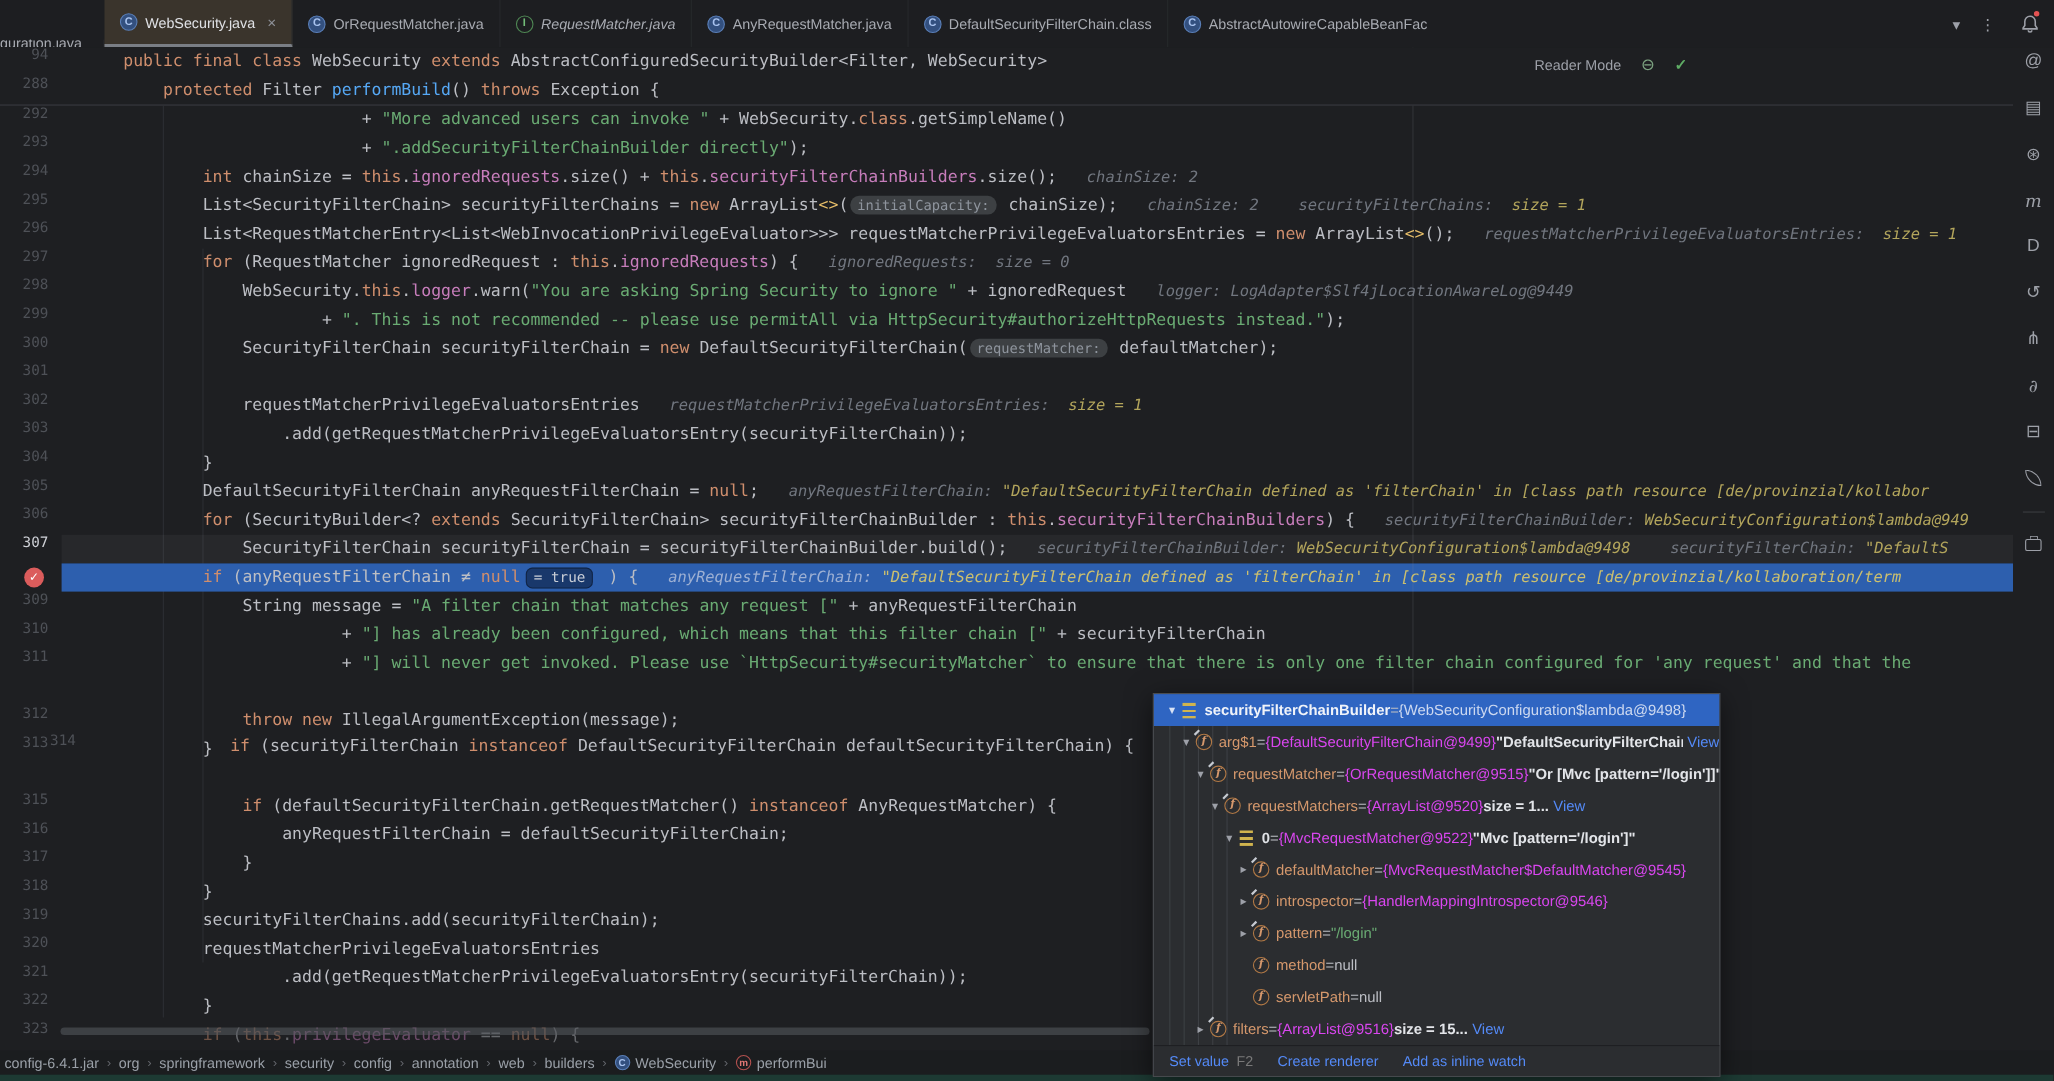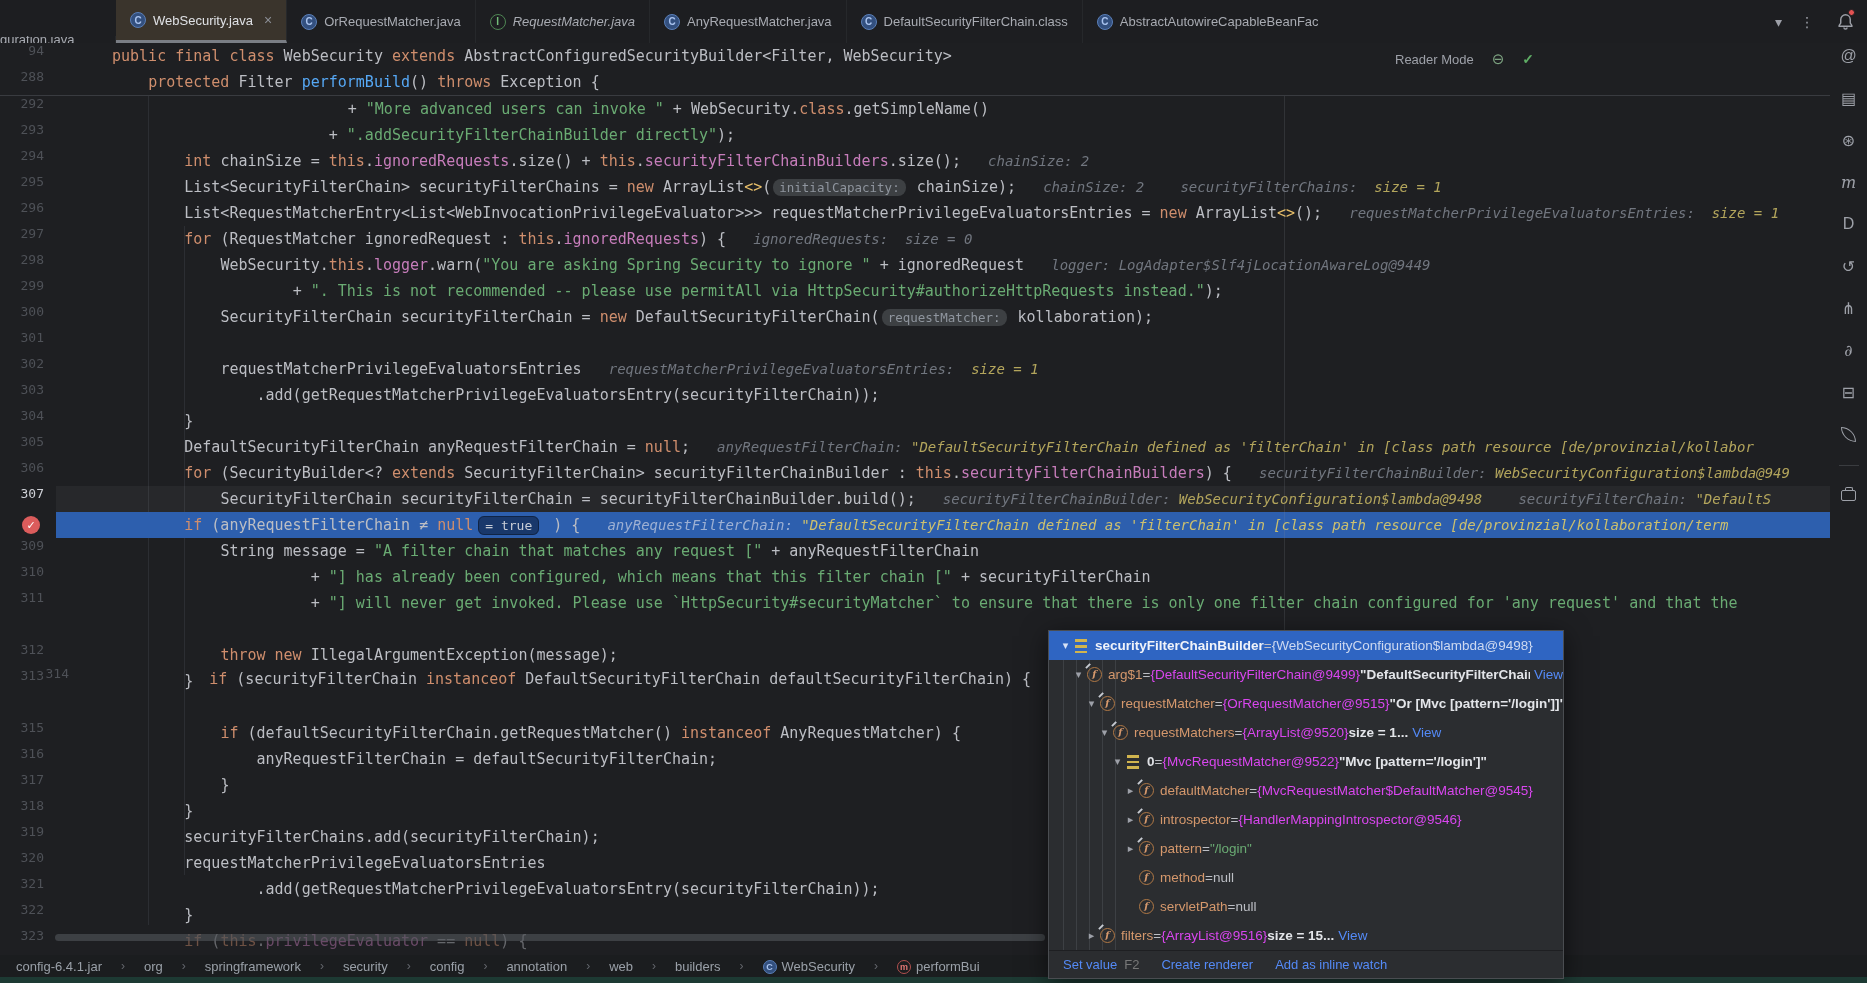--- a/index.html
+++ b/index.html
@@ -7,21 +7,21 @@
   #app { position:relative; width:1867px; height:983px; overflow:hidden;
          font-family:"Liberation Sans", sans-serif; background:#1e1f22; color:#bcbec4; }
 
   
   #tabbar { position:absolute; top:0; left:0; right:0; height:43px; background:#1d1e21;
             display:flex; align-items:stretch; }
   .tabs { display:flex; flex:1; overflow:hidden; }
   .tab { display:flex; align-items:center; gap:7px; padding:0 14px; font-size:13px;
          color:#a8abb2; white-space:nowrap; border-right:1px solid #26282b; cursor:default; }
   .tab.active { background:#3a342c; color:#dfe1e5; border-bottom:3px solid #7a7e85; padding-bottom:0; }
-  .tab.partial { width:116px; overflow:hidden; padding:0 6px 0 0;margin-top:36px; }
+  .tab.partial { width:95px; overflow:hidden; padding:0 6px 0 0;margin-top:36px; }
   .tab.cut { max-width:300px; overflow:hidden; border-right:none; }
   .tab .tlabel.italic { font-style:italic; }
   .fico { width:16px; height:16px; border-radius:50%; font-size:10px; font-weight:bold;
           display:inline-flex; align-items:center; justify-content:center; flex:none; }
   .icoC { background:#33507f; color:#a9c3ef; border:1px solid #5a7fb8; }
   .icoI { background:transparent; color:#73bd79; border:1.5px solid #4e8653; }
   .tclose { margin-left:4px; color:#8c8f96; font-size:14px; }
   .tab-ctrl { display:flex; align-items:center; color:#9da0a8; font-size:14px; padding:0 9px; }
   #bell-wrap { position:relative; width:44px; display:flex; align-items:center; justify-content:center; }
   .bell-dot { position:absolute; top:9px; right:12px; width:7px; height:7px; border-radius:50%;
@@ -109,21 +109,21 @@
   .tguide { position:absolute; top:29px; bottom:28px; width:1px; background:#3d4044; z-index:0; }
   #pfooter { height:28px; background:#2b2d30; border-top:1px solid #1e1f22; display:flex;
              align-items:center; gap:22px; padding:0 14px; font-size:13px; }
   .flink { color:#548af7; cursor:pointer; }
   .fkey { color:#787878; margin-left:7px; }
 
   
   #crumbbar { position:absolute; left:0; right:0; top:955px; height:22px; background:#1b1d1f;
               display:flex; align-items:center; padding-left:2px; font-size:13px; color:#9aa0a8;
               z-index:8; white-space:nowrap; overflow:hidden; }
-  .crumb { display:inline-flex; align-items:flex-end; gap:5px; margin:0 14px; cursor:default; }
+  .crumb { display:inline-flex; align-items:flex-start; gap:5px; margin:0 2px; cursor:default; }
   .csep { color:#63666c; margin:0 5px; font-size:12px; }
   .cico { width:14px; height:14px; border-radius:50%; font-size:9px; font-weight:bold;
           display:inline-flex; align-items:center; justify-content:center; }
   .cico.class { background:#33507f; color:#a9c3ef; border:1px solid #5a7fb8; }
   .cico.method { background:transparent; color:#e07774; border:1.4px solid #b2504e; }
   #bstrip { position:absolute; left:0; right:0; top:977px; height:6px; background:#1d3a33; z-index:9; }
 </style>
 </head>
 <body>
 
@@ -169,29 +169,29 @@
         </svg>
       <span class="bell-dot"></span>
     </div>
   </div>
 
   <div id="editor">
     <div class="iguide" style="left:148px; top:53px; bottom:30px;"></div>
     <div class="iguide" style="left:184px; top:183px; bottom:80px;"></div>
     <div class="vguide" style="left:1284px;"></div>
     <div id="lines">
-        <div class="crow" style="top: 53px; padding-left: 19px;"><div class="band"></div><span class="lnum">292</span><span class="ctext">                        <span class="c-p">+ </span><span class="c-s">"More advanced users can invoke "</span><span class="c-p"> + WebSecurity.</span><span class="c-k">class</span><span class="c-p">.getSimpleName()</span></span></div>
+        <div class="crow" style="top: 53px;"><div class="band"></div><span class="lnum">292</span><span class="ctext">                        <span class="c-p">+ </span><span class="c-s">"More advanced users can invoke "</span><span class="c-p"> + WebSecurity.</span><span class="c-k">class</span><span class="c-p">.getSimpleName()</span></span></div>
         <div class="crow" style="top: 79px;"><div class="band"></div><span class="lnum">293</span><span class="ctext">                        <span class="c-p">+ </span><span class="c-s">".addSecurityFilterChainBuilder directly"</span><span class="c-p">);</span></span></div>
         <div class="crow" style="top: 105px;"><div class="band"></div><span class="lnum">294</span><span class="ctext">        <span class="c-k">int </span><span class="c-p">chainSize = </span><span class="c-k">this</span><span class="c-p">.</span><span class="c-f">ignoredRequests</span><span class="c-p">.size() + </span><span class="c-k">this</span><span class="c-p">.</span><span class="c-f">securityFilterChainBuilders</span><span class="c-p">.size();</span>   <span class="hn">chainSize: 2</span></span></div>
         <div class="crow" style="top: 131px;"><div class="band"></div><span class="lnum">295</span><span class="ctext">        <span class="c-p">List&lt;SecurityFilterChain&gt; securityFilterChains = </span><span class="c-k">new </span><span class="c-p">ArrayList</span><span class="c-y">&lt;&gt;</span><span class="c-p">(</span><span class="pchip">initialCapacity:</span><span class="c-p"> chainSize);</span>   <span class="hn">chainSize: 2</span>    <span class="hn">securityFilterChains:  </span><span class="hv">size = 1</span></span></div>
         <div class="crow" style="top: 157px;"><div class="band"></div><span class="lnum">296</span><span class="ctext">        <span class="c-p">List&lt;RequestMatcherEntry&lt;List&lt;WebInvocationPrivilegeEvaluator&gt;&gt;&gt; requestMatcherPrivilegeEvaluatorsEntries = </span><span class="c-k">new </span><span class="c-p">ArrayList</span><span class="c-y">&lt;&gt;</span><span class="c-p">();</span>   <span class="hn">requestMatcherPrivilegeEvaluatorsEntries:  </span><span class="hv">size = 1</span></span></div>
         <div class="crow" style="top: 183px;"><div class="band"></div><span class="lnum">297</span><span class="ctext">        <span class="c-k">for </span><span class="c-p">(RequestMatcher ignoredRequest : </span><span class="c-k">this</span><span class="c-p">.</span><span class="c-f">ignoredRequests</span><span class="c-p">) {</span>   <span class="hn">ignoredRequests:  size = 0</span></span></div>
         <div class="crow" style="top: 209px;"><div class="band"></div><span class="lnum">298</span><span class="ctext">            <span class="c-p">WebSecurity.</span><span class="c-k">this</span><span class="c-p">.</span><span class="c-f">logger</span><span class="c-p">.warn(</span><span class="c-s">"You are asking Spring Security to ignore "</span><span class="c-p"> + ignoredRequest</span>   <span class="hn">logger: LogAdapter$Slf4jLocationAwareLog@9449</span></span></div>
         <div class="crow" style="top: 235px;"><div class="band"></div><span class="lnum">299</span><span class="ctext">                    <span class="c-p">+ </span><span class="c-s">". This is not recommended -- please use permitAll via HttpSecurity#authorizeHttpRequests instead."</span><span class="c-p">);</span></span></div>
-        <div class="crow" style="top: 261px;"><div class="band"></div><span class="lnum">300</span><span class="ctext">            <span class="c-p">SecurityFilterChain securityFilterChain = </span><span class="c-k">new </span><span class="c-p">DefaultSecurityFilterChain(</span><span class="pchip">requestMatcher:</span><span class="c-p"> kollaboration);</span></span></div>
+        <div class="crow" style="top: 261px;"><div class="band"></div><span class="lnum">300</span><span class="ctext">            <span class="c-p">SecurityFilterChain securityFilterChain = </span><span class="c-k">new </span><span class="c-p">DefaultSecurityFilterChain(</span><span class="pchip">requestMatcher:</span><span class="c-p"> defaultMatcher);</span></span></div>
         <div class="crow" style="top: 287px;"><div class="band"></div><span class="lnum">301</span></div>
         <div class="crow" style="top: 313px;"><div class="band"></div><span class="lnum">302</span><span class="ctext">            <span class="c-p">requestMatcherPrivilegeEvaluatorsEntries</span>   <span class="hn">requestMatcherPrivilegeEvaluatorsEntries:  </span><span class="hv">size = 1</span></span></div>
         <div class="crow" style="top: 339px;"><div class="band"></div><span class="lnum">303</span><span class="ctext">                <span class="c-p">.add(getRequestMatcherPrivilegeEvaluatorsEntry(securityFilterChain));</span></span></div>
         <div class="crow" style="top: 365px;"><div class="band"></div><span class="lnum">304</span><span class="ctext">        <span class="c-p">}</span></span></div>
         <div class="crow" style="top: 391px;"><div class="band"></div><span class="lnum">305</span><span class="ctext">        <span class="c-p">DefaultSecurityFilterChain anyRequestFilterChain = </span><span class="c-k">null</span><span class="c-p">;</span>   <span class="hn">anyRequestFilterChain: </span><span class="hv">"DefaultSecurityFilterChain defined as 'filterChain' in [class path resource [de/provinzial/kollabor</span></span></div>
         <div class="crow" style="top: 417px;"><div class="band"></div><span class="lnum">306</span><span class="ctext">        <span class="c-k">for </span><span class="c-p">(SecurityBuilder&lt;? </span><span class="c-k">extends </span><span class="c-p">SecurityFilterChain&gt; securityFilterChainBuilder : </span><span class="c-k">this</span><span class="c-p">.</span><span class="c-f">securityFilterChainBuilders</span><span class="c-p">) {</span>   <span class="hn">securityFilterChainBuilder: </span><span class="hv">WebSecurityConfiguration$lambda@949</span></span></div>
         <div class="crow cur" style="top: 443px;"><div class="band"></div><span class="lnum">307</span><span class="ctext">            <span class="c-p">SecurityFilterChain securityFilterChain = securityFilterChainBuilder.build();</span>   <span class="hn">securityFilterChainBuilder: </span><span class="hv">WebSecurityConfiguration$lambda@9498</span>    <span class="hn">securityFilterChain: </span><span class="hv">"DefaultS</span></span></div>
         <div class="crow exec" style="top: 469px;"><div class="band"></div><div class="bpdot">✓</div><span class="ctext">        <span class="c-k">if </span><span class="c-p">(anyRequestFilterChain ≠ </span><span class="c-k">null</span><span class="echip">= true</span><span class="c-p"> ) {</span>   <span class="hn">anyRequestFilterChain: </span><span class="hv">"DefaultSecurityFilterChain defined as 'filterChain' in [class path resource [de/provinzial/kollaboration/term</span></span></div>
         <div class="crow" style="top: 495px;"><div class="band"></div><span class="lnum">309</span><span class="ctext">            <span class="c-p">String message = </span><span class="c-s">"A filter chain that matches any request ["</span><span class="c-p"> + anyRequestFilterChain</span></span></div>
         <div class="crow" style="top: 521px;"><div class="band"></div><span class="lnum">310</span><span class="ctext">                      <span class="c-p">+ </span><span class="c-s">"] has already been configured, which means that this filter chain ["</span><span class="c-p"> + securityFilterChain</span></span></div>

